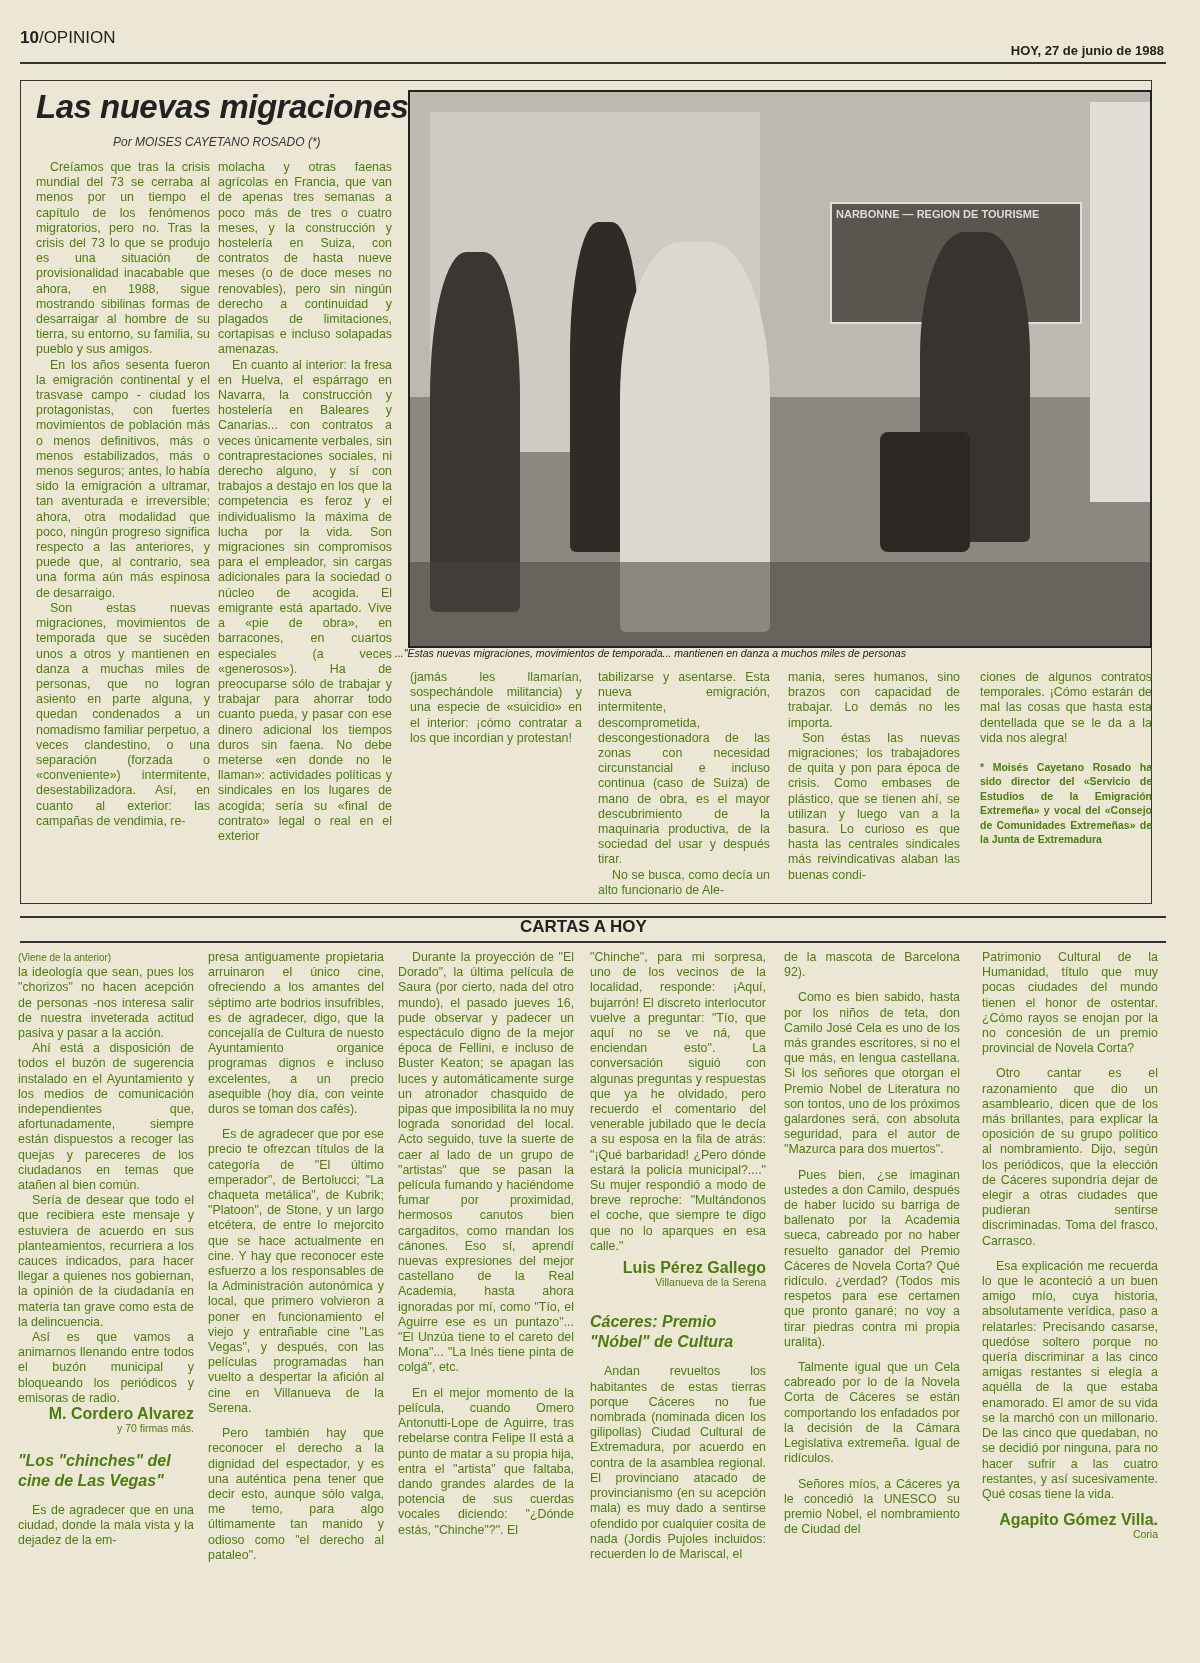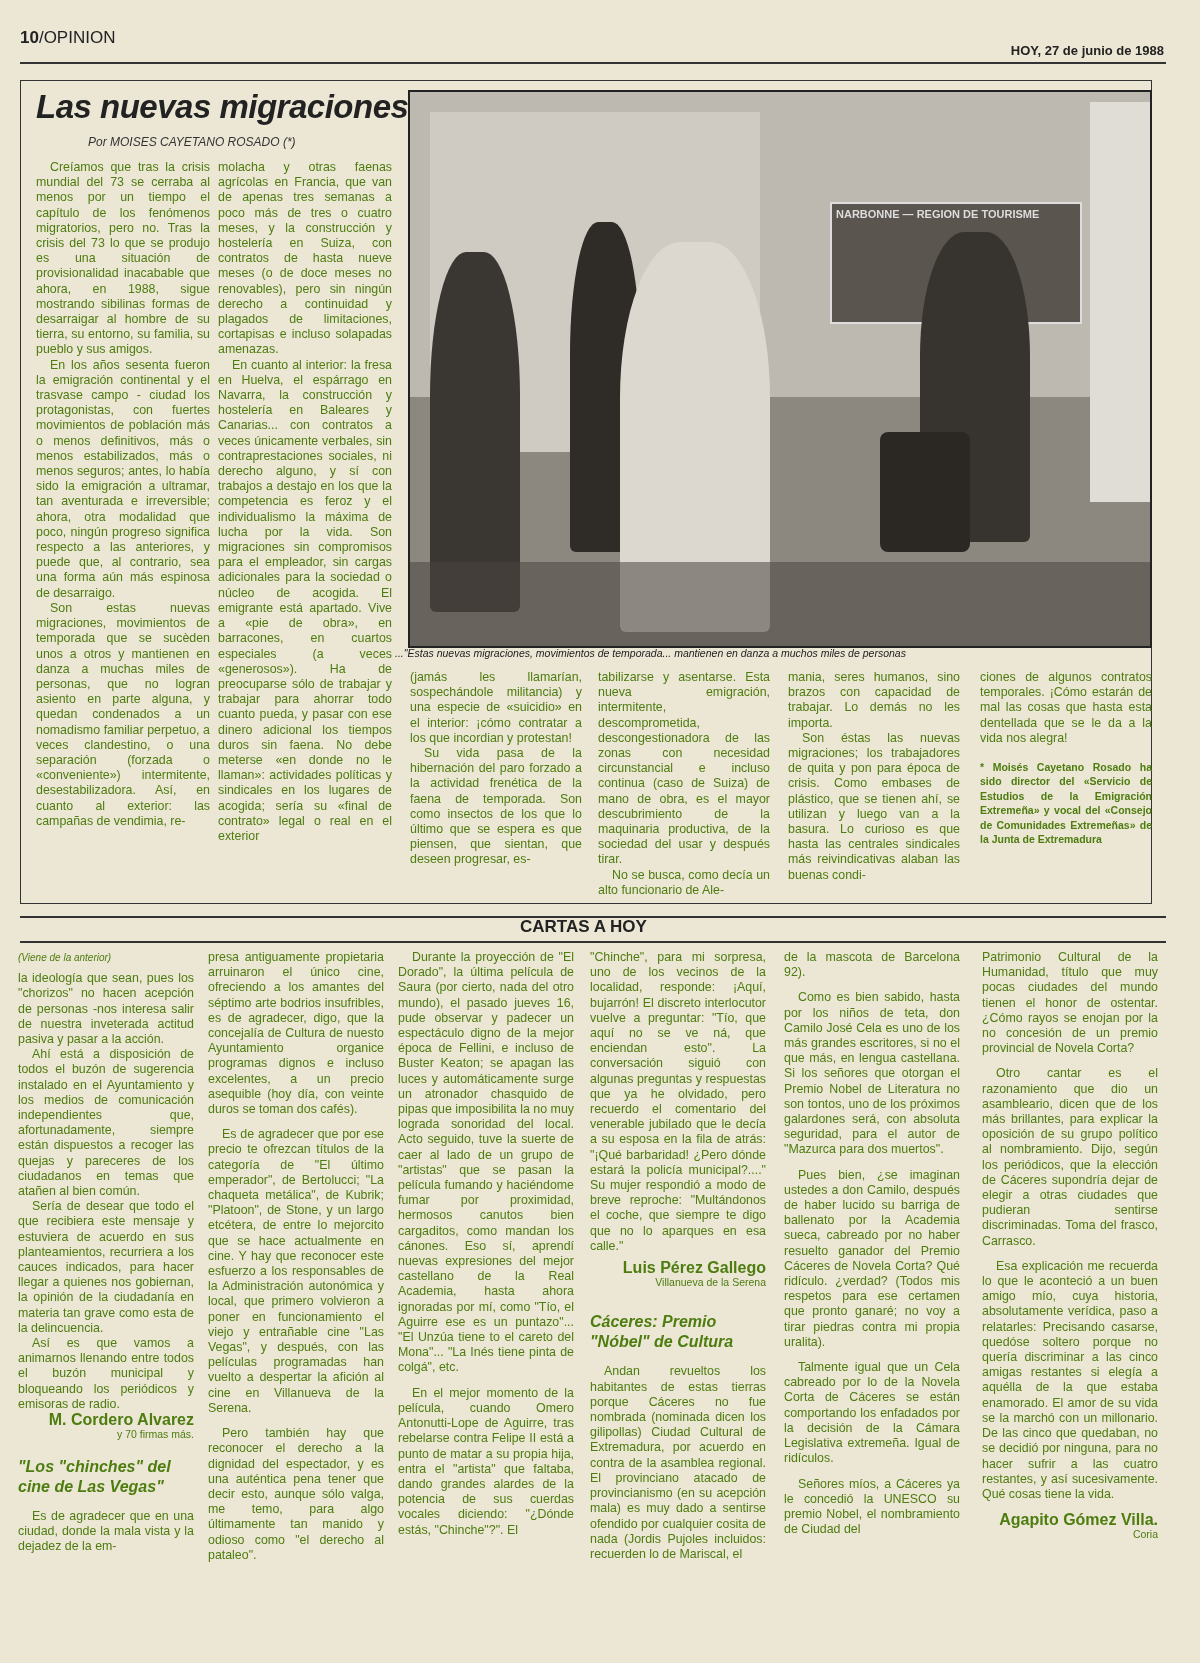--- a/index.html
+++ b/index.html
@@ -5,32 +5,32 @@
   html,body{margin:0;padding:0;}
   body{width:1200px;height:1663px;background:#ece6d4;position:relative;overflow:hidden;
        font-family:"Liberation Sans",sans-serif;color:#2b2520;}
   .abs{position:absolute;}
   .header-left{left:20px;top:28px;font-size:17px;color:#222;}
   .header-left b{font-weight:900;}
   .header-right{right:36px;top:43px;font-size:13px;font-weight:bold;color:#222;}
   .rule{left:20px;right:34px;top:62px;height:2px;background:#333;}
   .box{left:20px;top:80px;width:1130px;height:822px;border:1.5px solid #333;}
   .title{left:36px;top:88px;font-size:33px;font-weight:900;font-style:italic;letter-spacing:-0.5px;color:#222;}
-  .byline{left:88px;top:135px;font-size:12px;font-style:italic;color:#333;}
+  .byline{left:113px;top:135px;font-size:12px;font-style:italic;color:#333;}
   .photo{left:408px;top:90px;width:740px;height:554px;background:#bef264;border:2px solid #222;overflow:hidden;}
   .caption{left:395px;top:647px;font-size:10.5px;font-style:italic;color:#222;white-space:nowrap;}
   .col{position:absolute;font-size:12.4px;line-height:15.2px;text-align:justify;color:#4d7c0f;}
   .col p{margin:0;text-indent:14px;}
   .col p.noind{text-indent:0;}
   .col .gap{height:10px;}
   .note{font-weight:900;font-size:10.5px;line-height:14.4px;text-align:justify;}
   .rule2{left:20px;right:34px;top:916px;height:1.5px;background:#333;}
   .rule3{left:20px;right:34px;top:941px;height:1.5px;background:#333;}
   .section{left:520px;top:917px;font-size:17px;font-weight:900;color:#222;}
-  .viene{font-style:italic;font-size:10px;margin-bottom:6px;}
+  .viene{font-size:10px;}
   .sig{text-align:right;font-weight:900;font-size:16px;}
   .sig2{text-align:right;font-size:10.5px;}
   .head2{font-size:16px;font-weight:900;font-style:italic;line-height:20px;text-align:left;margin:14px 0 12px;}
   
   .sky{position:absolute;left:0;top:0;width:100%;height:55%;background:#bdb9b0;}
   .ground{position:absolute;left:0;top:55%;width:100%;height:45%;background:#8d887f;}
   .wall{position:absolute;background:#d9d6cf;}
   .fig{position:absolute;background:#2e2b27;border-radius:40% 40% 6px 6px;}
   .sign{position:absolute;background:#5a564f;border:2px solid #ddd;color:#ddd;font-size:11px;font-weight:bold;}
 </style>
@@ -66,21 +66,20 @@
   <p>Creíamos que tras la crisis mundial del 73 se cerraba al menos por un tiempo el capítulo de los fenómenos migratorios, pero no. Tras la crisis del 73 lo que se produjo es una situación de provisionalidad inacabable que ahora, en 1988, sigue mostrando sibilinas formas de desarraigar al hombre de su tierra, su entorno, su familia, su pueblo y sus amigos.</p>
   <p>En los años sesenta fueron la emigración continental y el trasvase campo - ciudad los protagonistas, con fuertes movimientos de población más o menos definitivos, más o menos estabilizados, más o menos seguros; antes, lo había sido la emigración a ultramar, tan aventurada e irreversible; ahora, otra modalidad que poco, ningún progreso significa respecto a las anteriores, y puede que, al contrario, sea una forma aún más espinosa de desarraigo.</p>
   <p>Son estas nuevas migraciones, movimientos de temporada que se sucèden unos a otros y mantienen en danza a muchas miles de personas, que no logran asiento en parte alguna, y quedan condenados a un nomadismo familiar perpetuo, a veces clandestino, o una separación (forzada o «conveniente») intermitente, desestabilizadora. Así, en cuanto al exterior: las campañas de vendimia, re-</p>
 </div>
 <div class="col" style="left:218px;top:160px;width:174px;">
   <p class="noind">molacha y otras faenas agrícolas en Francia, que van de apenas tres semanas a poco más de tres o cuatro meses, y la construcción y hostelería en Suiza, con contratos de hasta nueve meses (o de doce meses no renovables), pero sin ningún derecho a continuidad y plagados de limitaciones, cortapisas e incluso solapadas amenazas.</p>
   <p>En cuanto al interior: la fresa en Huelva, el espárrago en Navarra, la construcción y hostelería en Baleares y Canarias... con contratos a veces únicamente verbales, sin contraprestaciones sociales, ni derecho alguno, y sí con trabajos a destajo en los que la competencia es feroz y el individualismo la máxima de lucha por la vida. Son migraciones sin compromisos para el empleador, sin cargas adicionales para la sociedad o núcleo de acogida. El emigrante está apartado. Vive a «pie de obra», en barracones, en cuartos especiales (a veces «generosos»). Ha de preocuparse sólo de trabajar y trabajar para ahorrar todo cuanto pueda, y pasar con ese dinero adicional los tiempos duros sin faena. No debe meterse «en donde no le llaman»: actividades políticas y sindicales en los lugares de acogida; sería su «final de contrato» legal o real en el exterior</p>
 </div>
 <div class="col" style="left:410px;top:670px;width:172px;">
   <p class="noind">(jamás les llamarían, sospechándole militancia) y una especie de «suicidio» en el interior: ¡cómo contratar a los que incordian y protestan!</p>
-  <p>Su vida pasa de la hibernación del paro forzado a la actividad frenética de la faena de temporada. Son como insectos de los que lo último que se espera es que piensen, que sientan, que deseen progresar, es-</p>
 </div>
 <div class="col" style="left:598px;top:670px;width:172px;">
   <p class="noind">tabilizarse y asentarse. Esta nueva emigración, intermitente, descomprometida, descongestionadora de las zonas con necesidad circunstancial e incluso continua (caso de Suiza) de mano de obra, es el mayor descubrimiento de la maquinaria productiva, de la sociedad del usar y después tirar.</p>
   <p>No se busca, como decía un alto funcionario de Ale-</p>
 </div>
 <div class="col" style="left:788px;top:670px;width:172px;">
   <p class="noind">mania, seres humanos, sino brazos con capacidad de trabajar. Lo demás no les importa.</p>
   <p>Son éstas las nuevas migraciones; los trabajadores de quita y pon para época de crisis. Como embases de plástico, que se tienen ahí, se utilizan y luego van a la basura. Lo curioso es que hasta las centrales sindicales más reivindicativas alaban las buenas condi-</p>
 </div>
 <div class="col" style="left:980px;top:670px;width:172px;">

